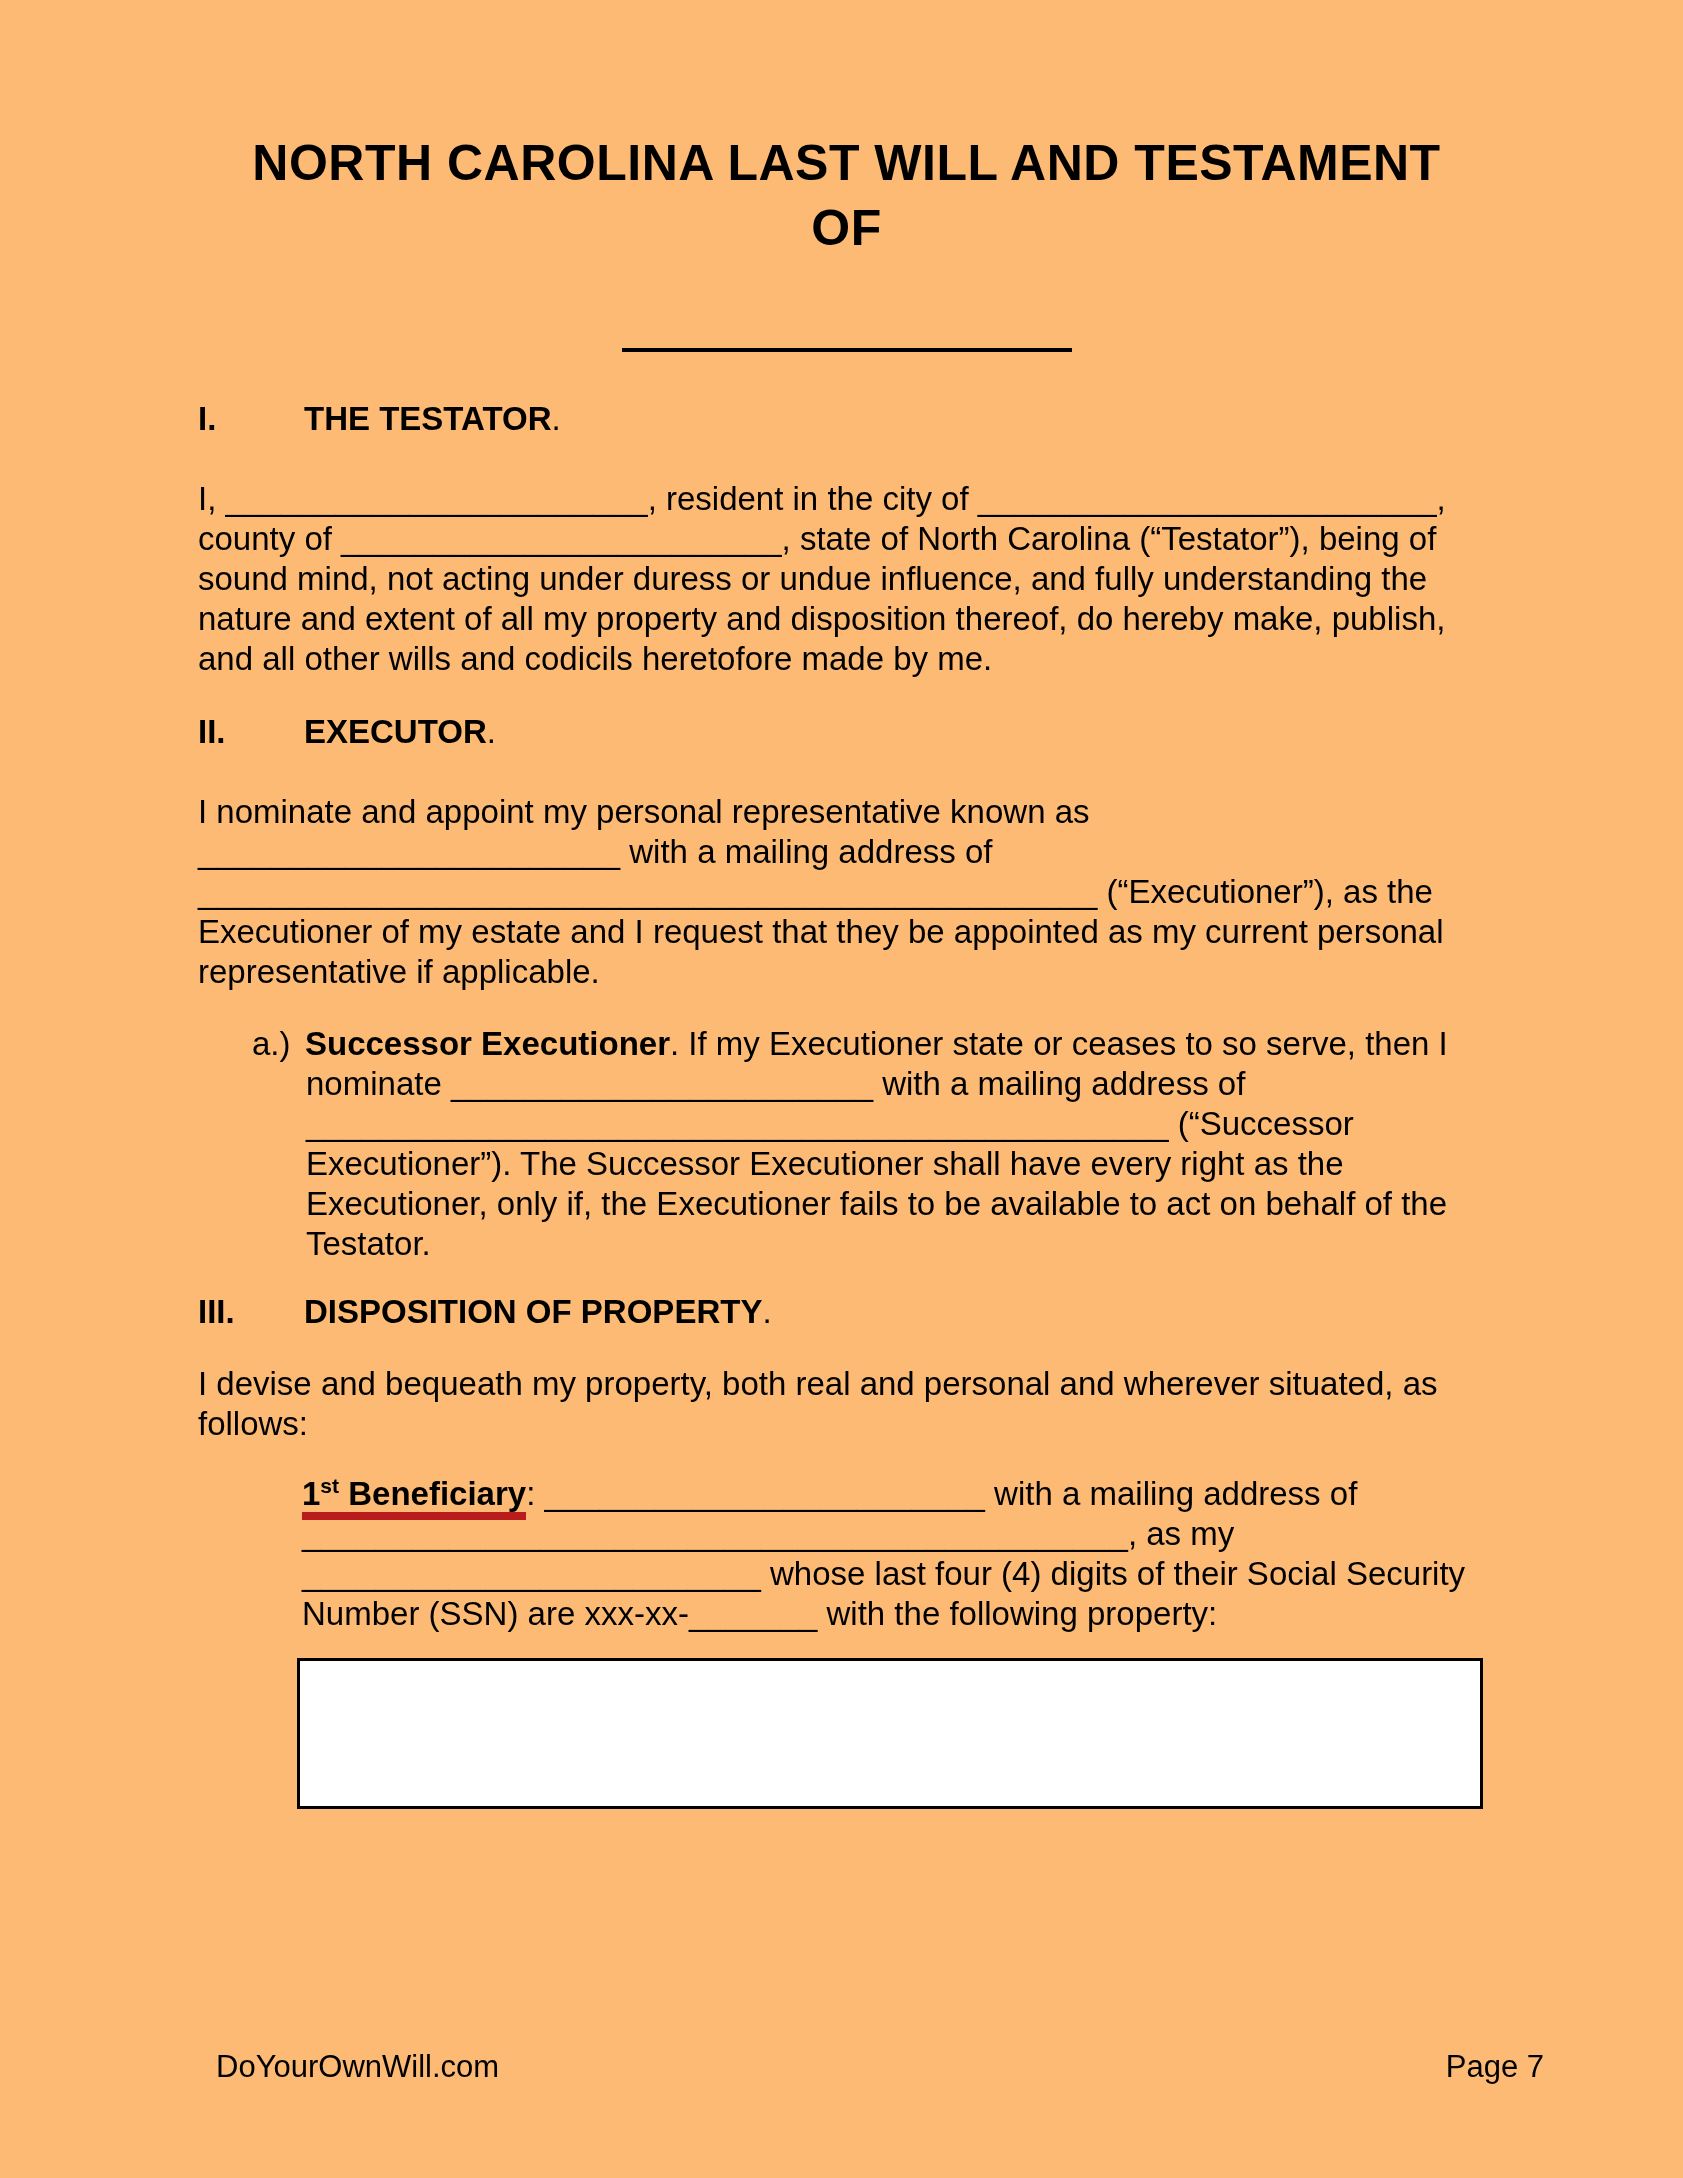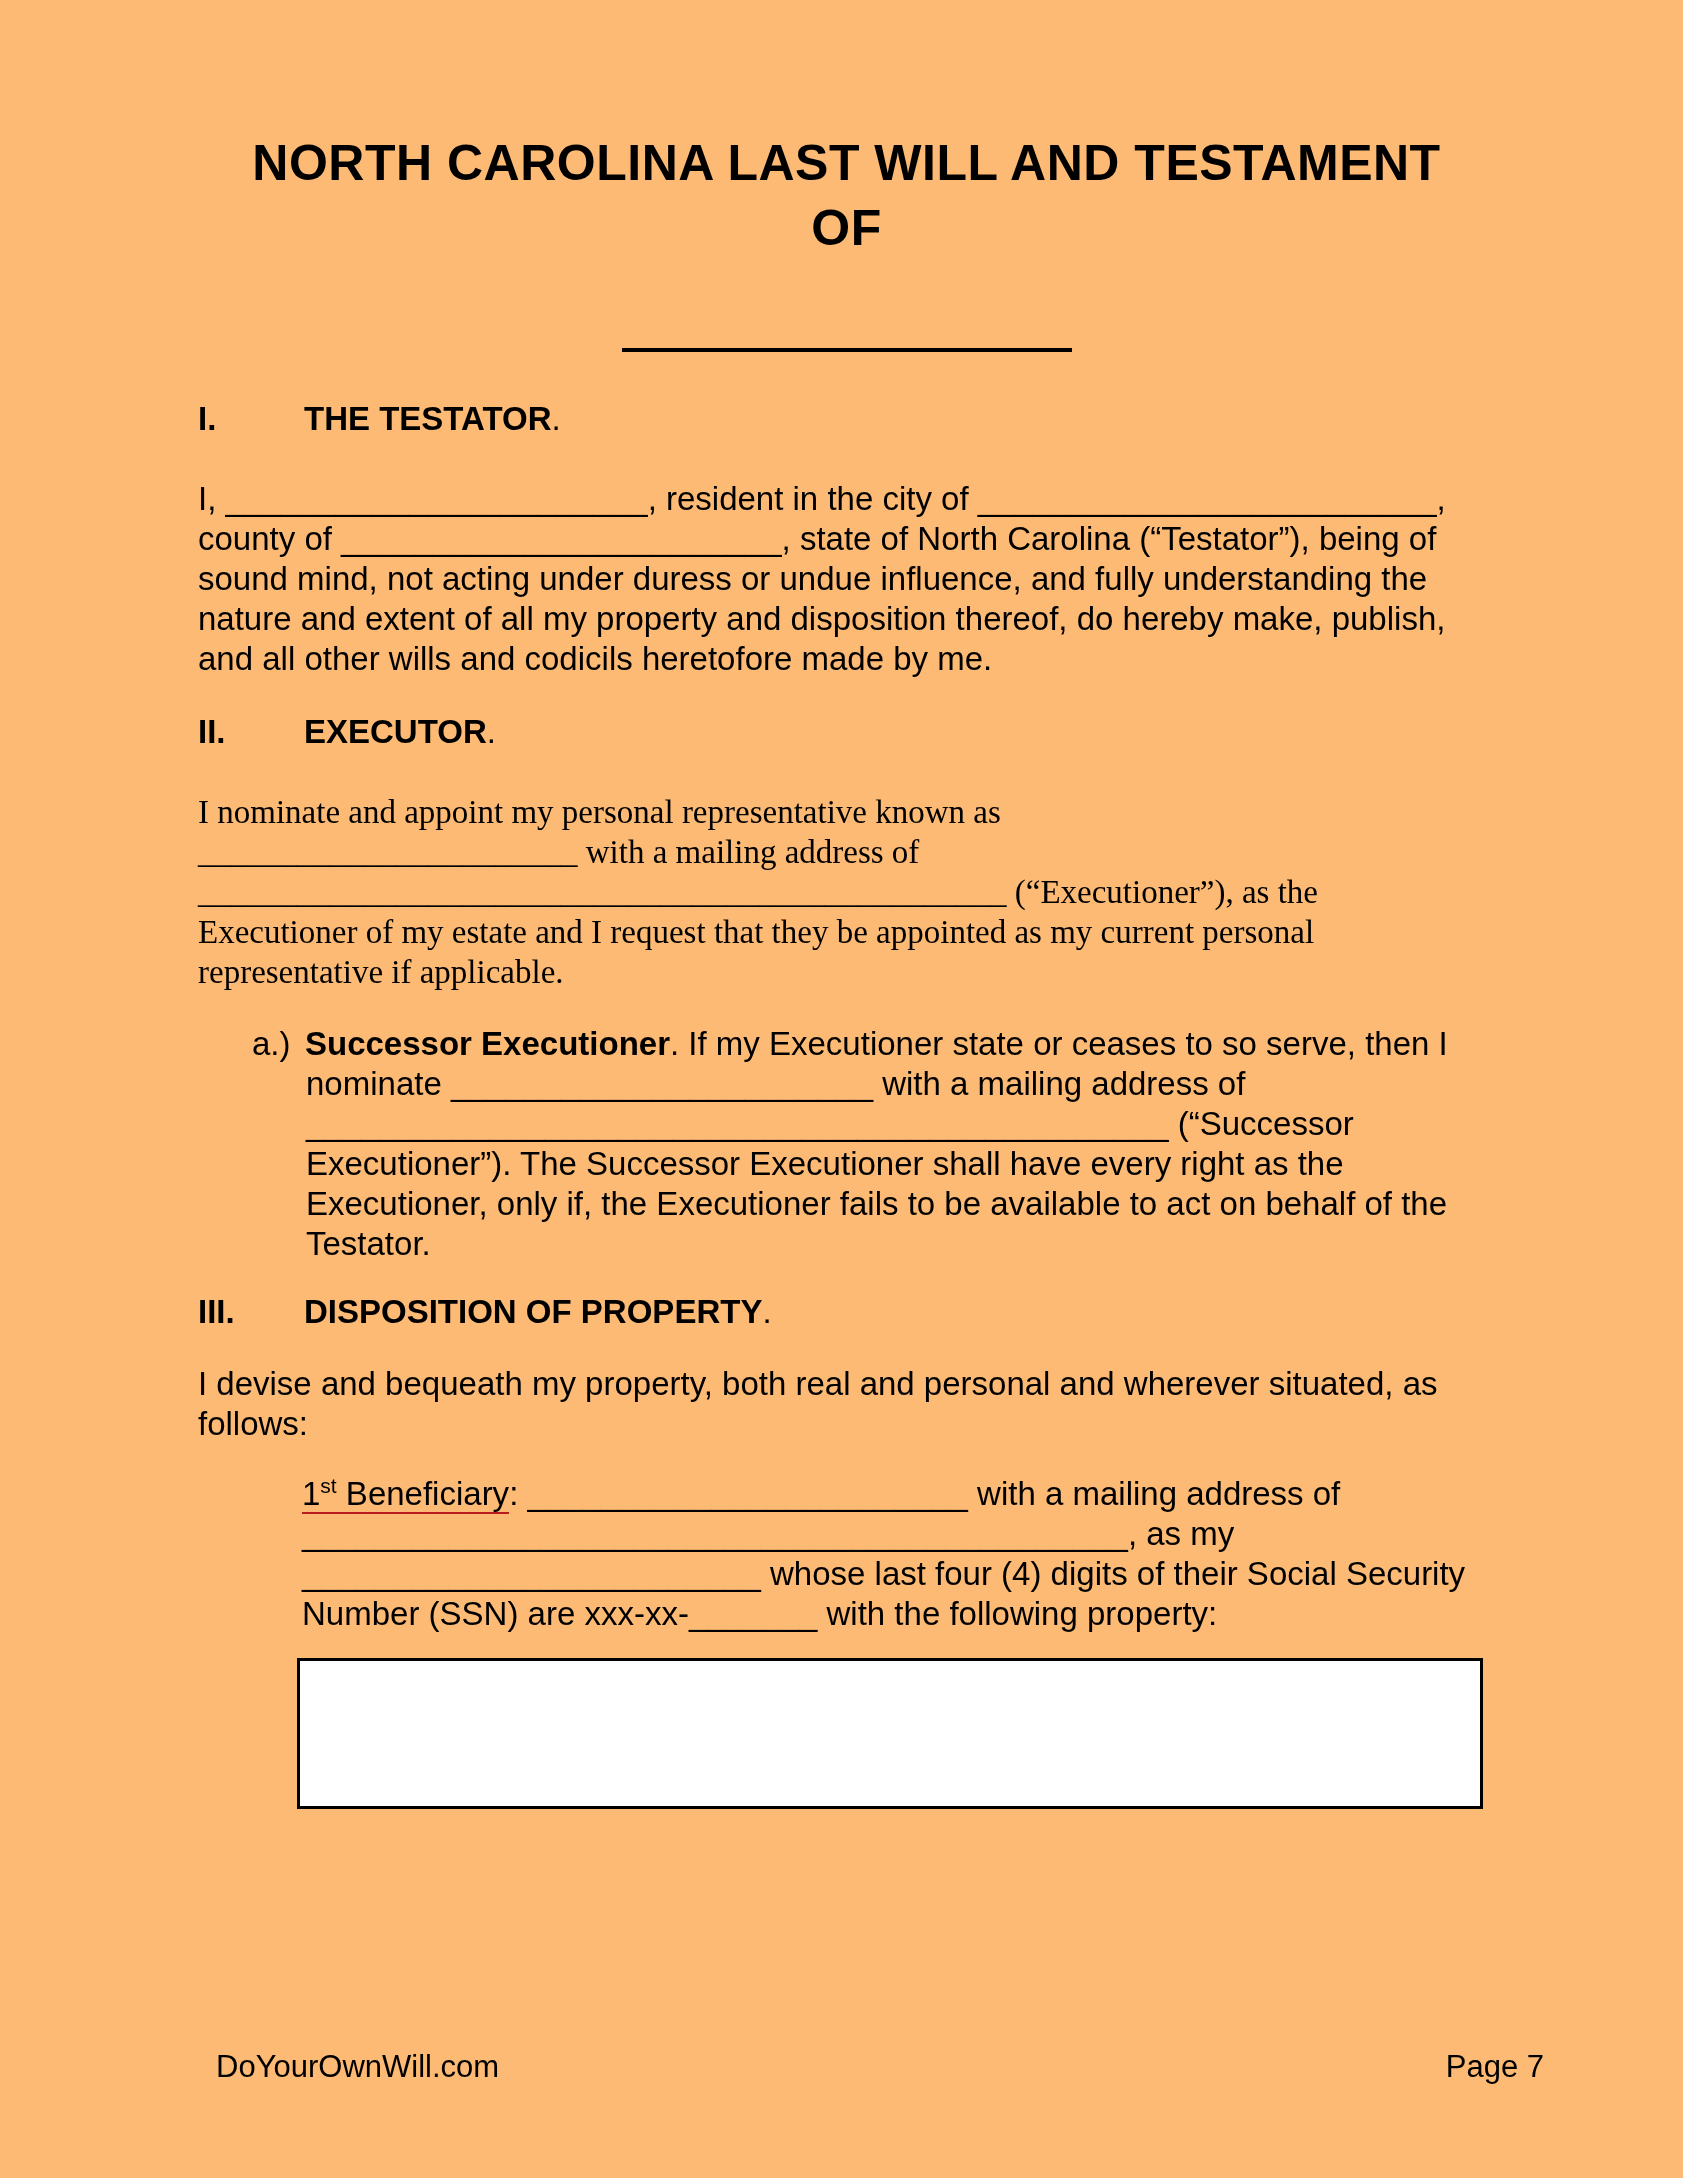--- a/index.html
+++ b/index.html
@@ -25,30 +25,30 @@
     margin:87px auto 0 auto;
   }
   .heading{white-space:pre;}
   .h-testator{margin-top:47px;}
   .h-executor{margin-top:33px;}
   .h-disposition{margin-top:28px;}
   .hnum{display:inline-block;width:106px;font-weight:bold;}
   .hlabel{font-weight:bold;}
   .hdot{font-weight:normal;}
   .para{margin-top:40px;}
-  .p-executor{margin-top:40px;font-family:Liberation Serif, serif;}
+  .p-executor{margin-top:40px;}
   .p-successor{margin-top:32px;}
   .p-intro{margin-top:32px;}
   .p-beneficiary{margin-top:30px;}
   .line{white-space:pre;}
   .p-successor .line{padding-left:108px;}
   .p-successor .line.first{padding-left:54px;}
   .amark{display:inline-block;width:53px;}
   .p-beneficiary .line{padding-left:104px;}
-  .ulabel{font-weight:normal;border-bottom:2px solid #b91c1c;}
+  .ulabel{font-weight:bold;border-bottom:8px solid #b91c1c;}
   sup{font-size:21px;vertical-align:super;line-height:0;}
   .property-box{
     margin-top:24px;margin-left:99px;
     width:1180px;height:145px;
     border:3px solid #000;
     background:#fff;
   }
   .footer{
     position:absolute;left:216px;right:139px;top:2049px;
     display:flex;justify-content:space-between;align-items:baseline;

